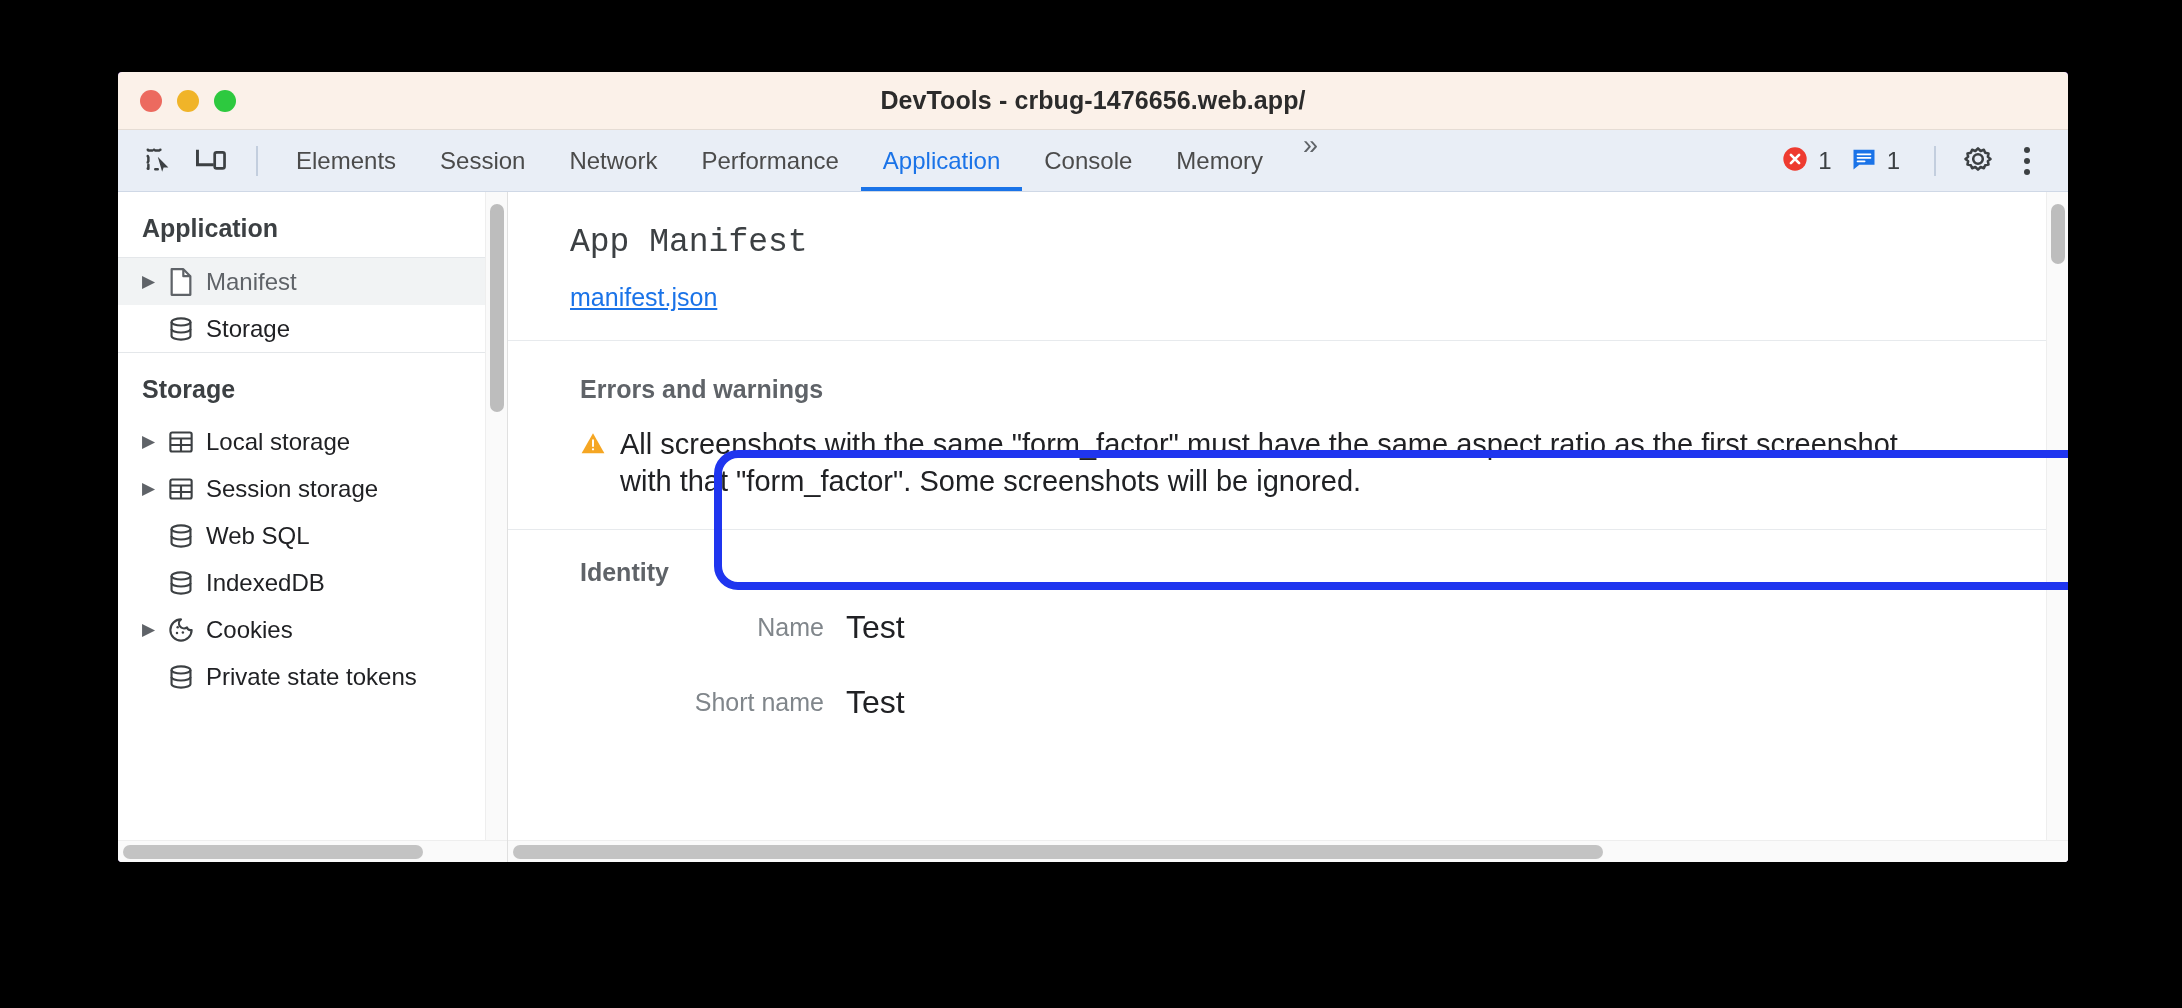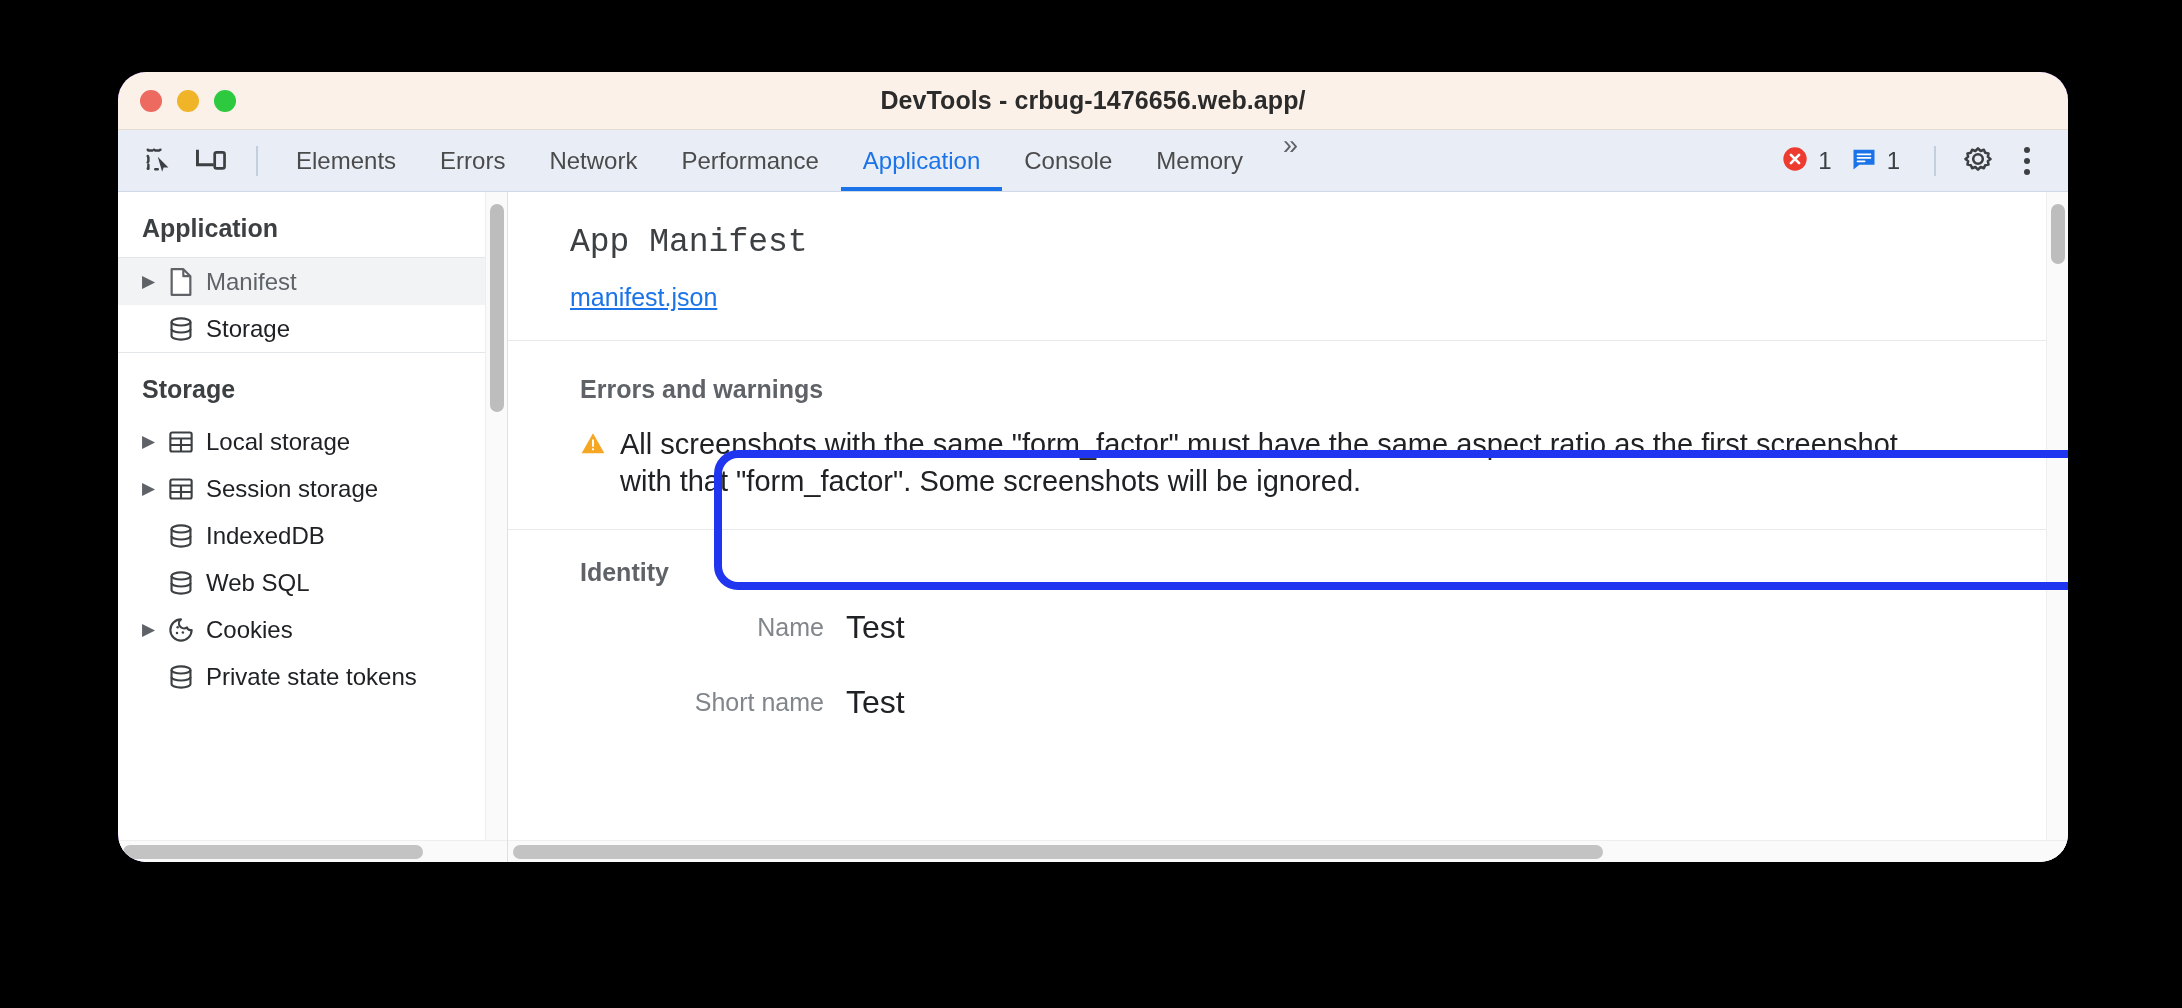--- a/index.html
+++ b/index.html
@@ -12,21 +12,21 @@
     overflow: hidden;
   }
 
   .window {
     position: absolute;
     left: 118px;
     top: 72px;
     width: 1950px;
     height: 790px;
     background: #6d28d9;
-    border-radius: 28px;
+    border-radius: 4px;
     overflow: hidden;
     box-shadow: 0 10px 40px rgba(0,0,0,0.45);
   }
 
   
   .titlebar {
     position: relative;
     height: 58px;
     background: #fbf1e9;
     border-bottom: 1px solid #e5dcd4;
@@ -295,21 +295,21 @@
       <svg width="32" height="28" viewBox="0 0 26 22">
         <path d="M2 3v11h12" stroke="#3c4043" stroke-width="2.4" fill="none" stroke-linecap="square"></path>
         <rect x="16" y="4" width="8" height="13" rx="1.6" stroke="#3c4043" stroke-width="2.2" fill="none"></rect>
       </svg>
     </div>
 
     <div class="vsep"></div>
 
     <div class="tabs">
       <div class="tab">Elements</div>
-      <div class="tab">Errors</div>
+      <div class="tab">Session</div>
       <div class="tab">Network</div>
       <div class="tab">Performance</div>
       <div class="tab active">Application</div>
       <div class="tab">Console</div>
       <div class="tab">Memory</div>
       <div class="chev-more">»</div>
     </div>
 
     <div class="spacer"></div>
 
@@ -409,33 +409,33 @@
 
       <div class="tree-item">
         <span class="twisty empty">▶</span>
         <span class="titem-icon">
           <svg width="26" height="26" viewBox="0 0 22 22">
             <ellipse cx="11" cy="5" rx="8" ry="3" fill="none" stroke="#3c4043" stroke-width="1.8"></ellipse>
             <path d="M3 5v12c0 1.7 3.6 3 8 3s8-1.3 8-3V5" fill="none" stroke="#3c4043" stroke-width="1.8"></path>
             <path d="M3 11c0 1.7 3.6 3 8 3s8-1.3 8-3" fill="none" stroke="#3c4043" stroke-width="1.8"></path>
           </svg>
         </span>
-        <span>IndexedDB</span>
+        <span>Web SQL</span>
       </div>
 
       <div class="tree-item">
         <span class="twisty empty">▶</span>
         <span class="titem-icon">
           <svg width="26" height="26" viewBox="0 0 22 22">
             <ellipse cx="11" cy="5" rx="8" ry="3" fill="none" stroke="#3c4043" stroke-width="1.8"></ellipse>
             <path d="M3 5v12c0 1.7 3.6 3 8 3s8-1.3 8-3V5" fill="none" stroke="#3c4043" stroke-width="1.8"></path>
             <path d="M3 11c0 1.7 3.6 3 8 3s8-1.3 8-3" fill="none" stroke="#3c4043" stroke-width="1.8"></path>
           </svg>
         </span>
-        <span>Web SQL</span>
+        <span>IndexedDB</span>
       </div>
 
       <div class="tree-item">
         <span class="twisty">▶</span>
         <span class="titem-icon">
           <svg width="26" height="26" viewBox="0 0 22 22">
             <path d="M11 2a9 9 0 109 9 3.4 3.4 0 01-4-2.2A3.3 3.3 0 0111 2z" fill="none" stroke="#3c4043" stroke-width="1.8" stroke-linejoin="round"></path>
             <circle cx="8.2" cy="8.6" r="1.05" fill="#3c4043"></circle>
             <circle cx="12.6" cy="13.2" r="1.05" fill="#3c4043"></circle>
             <circle cx="7.6" cy="13.6" r="1.05" fill="#3c4043"></circle>

